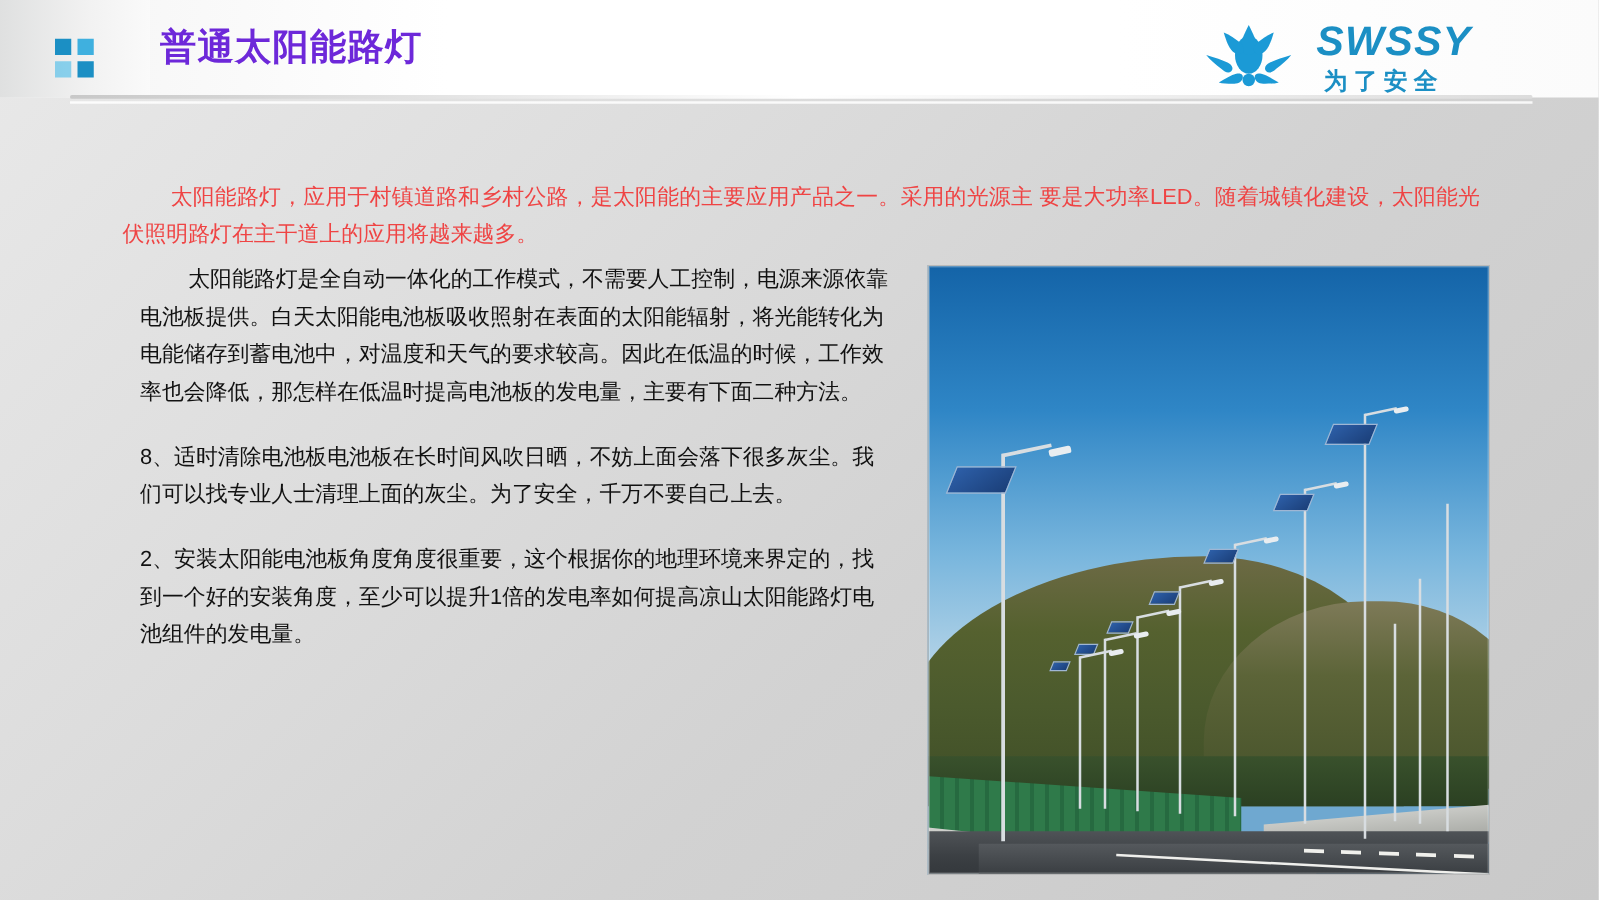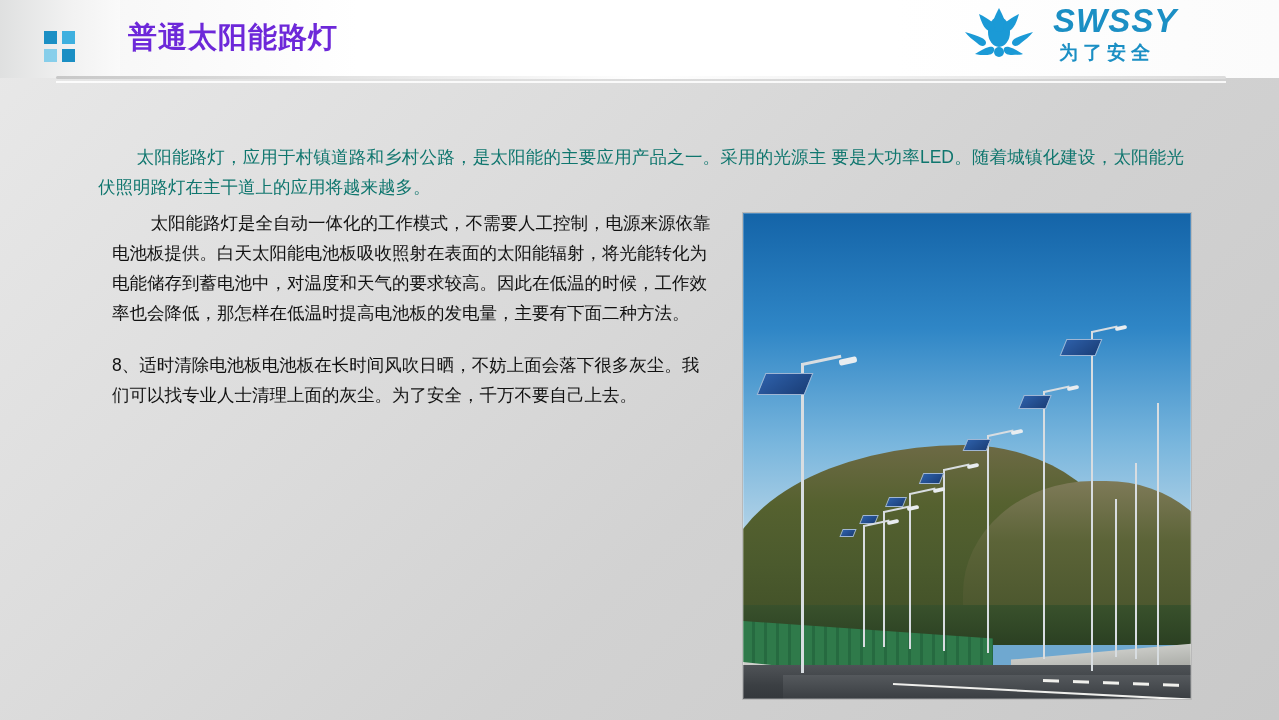--- a/index.html
+++ b/index.html
@@ -69,21 +69,21 @@
   .header-rule2 {
     position: absolute;
     left: 56px; top: 81px;
     width: 1170px; height: 2px;
     background: rgba(255,255,255,.85);
   }
 
   
   .logo {
     position: absolute;
-    right: 30px; top: 0;
+    right: 30px; top: 12px;
     width: 300px; height: 64px;
   }
   .logo-mark {
     position: absolute;
     left: 8px; top: 2px;
     width: 84px; height: 60px;
   }
   .logo-text {
     position: absolute;
     left: 104px; top: 2px;
@@ -109,21 +109,21 @@
     left: 0; top: 90px;
     width: 1279px;
     height: 630px;
   }
   .para-intro {
     position: absolute;
     left: 98px; top: 52px;
     width: 1086px;
     font-size: 17.5px;
     line-height: 30px;
-    color: #0f766e;
+    color: #ef4444;
     text-indent: 2.2em;
     text-align: justify;
   }
 
   .left-col {
     position: absolute;
     left: 112px; top: 118px;
     width: 600px;
   }
   .para {
@@ -306,20 +306,21 @@
   </div>
 </div>
 
 <div class="content">
 
   <div class="para-intro">太阳能路灯，应用于村镇道路和乡村公路，是太阳能的主要应用产品之一。采用的光源主  要是大功率LED。随着城镇化建设，太阳能光伏照明路灯在主干道上的应用将越来越多。</div>
 
   <div class="left-col">
     <p class="para indent">太阳能路灯是全自动一体化的工作模式，不需要人工控制，电源来源依靠电池板提供。白天太阳能电池板吸收照射在表面的太阳能辐射，将光能转化为电能储存到蓄电池中，对温度和天气的要求较高。因此在低温的时候，工作效率也会降低，那怎样在低温时提高电池板的发电量，主要有下面二种方法。</p>
     <p class="para">8、适时清除电池板电池板在长时间风吹日晒，不妨上面会落下很多灰尘。我们可以找专业人士清理上面的灰尘。为了安全，千万不要自己上去。</p>
+    <p class="para">2、安装太阳能电池板角度角度很重要，这个根据你的地理环境来界定的，找到一个好的安装角度，至少可以提升1倍的发电率如何提高凉山太阳能路灯电池组件的发电量。</p>
   </div>
 
   <div class="photo">
     <div class="sky"></div>
     <div class="far-ridge"></div>
     <div class="hill"></div>
     <div class="hill2"></div>
     <div class="tree-line"></div>
     <div class="green-fence"></div>
     <div class="barrier"></div>

